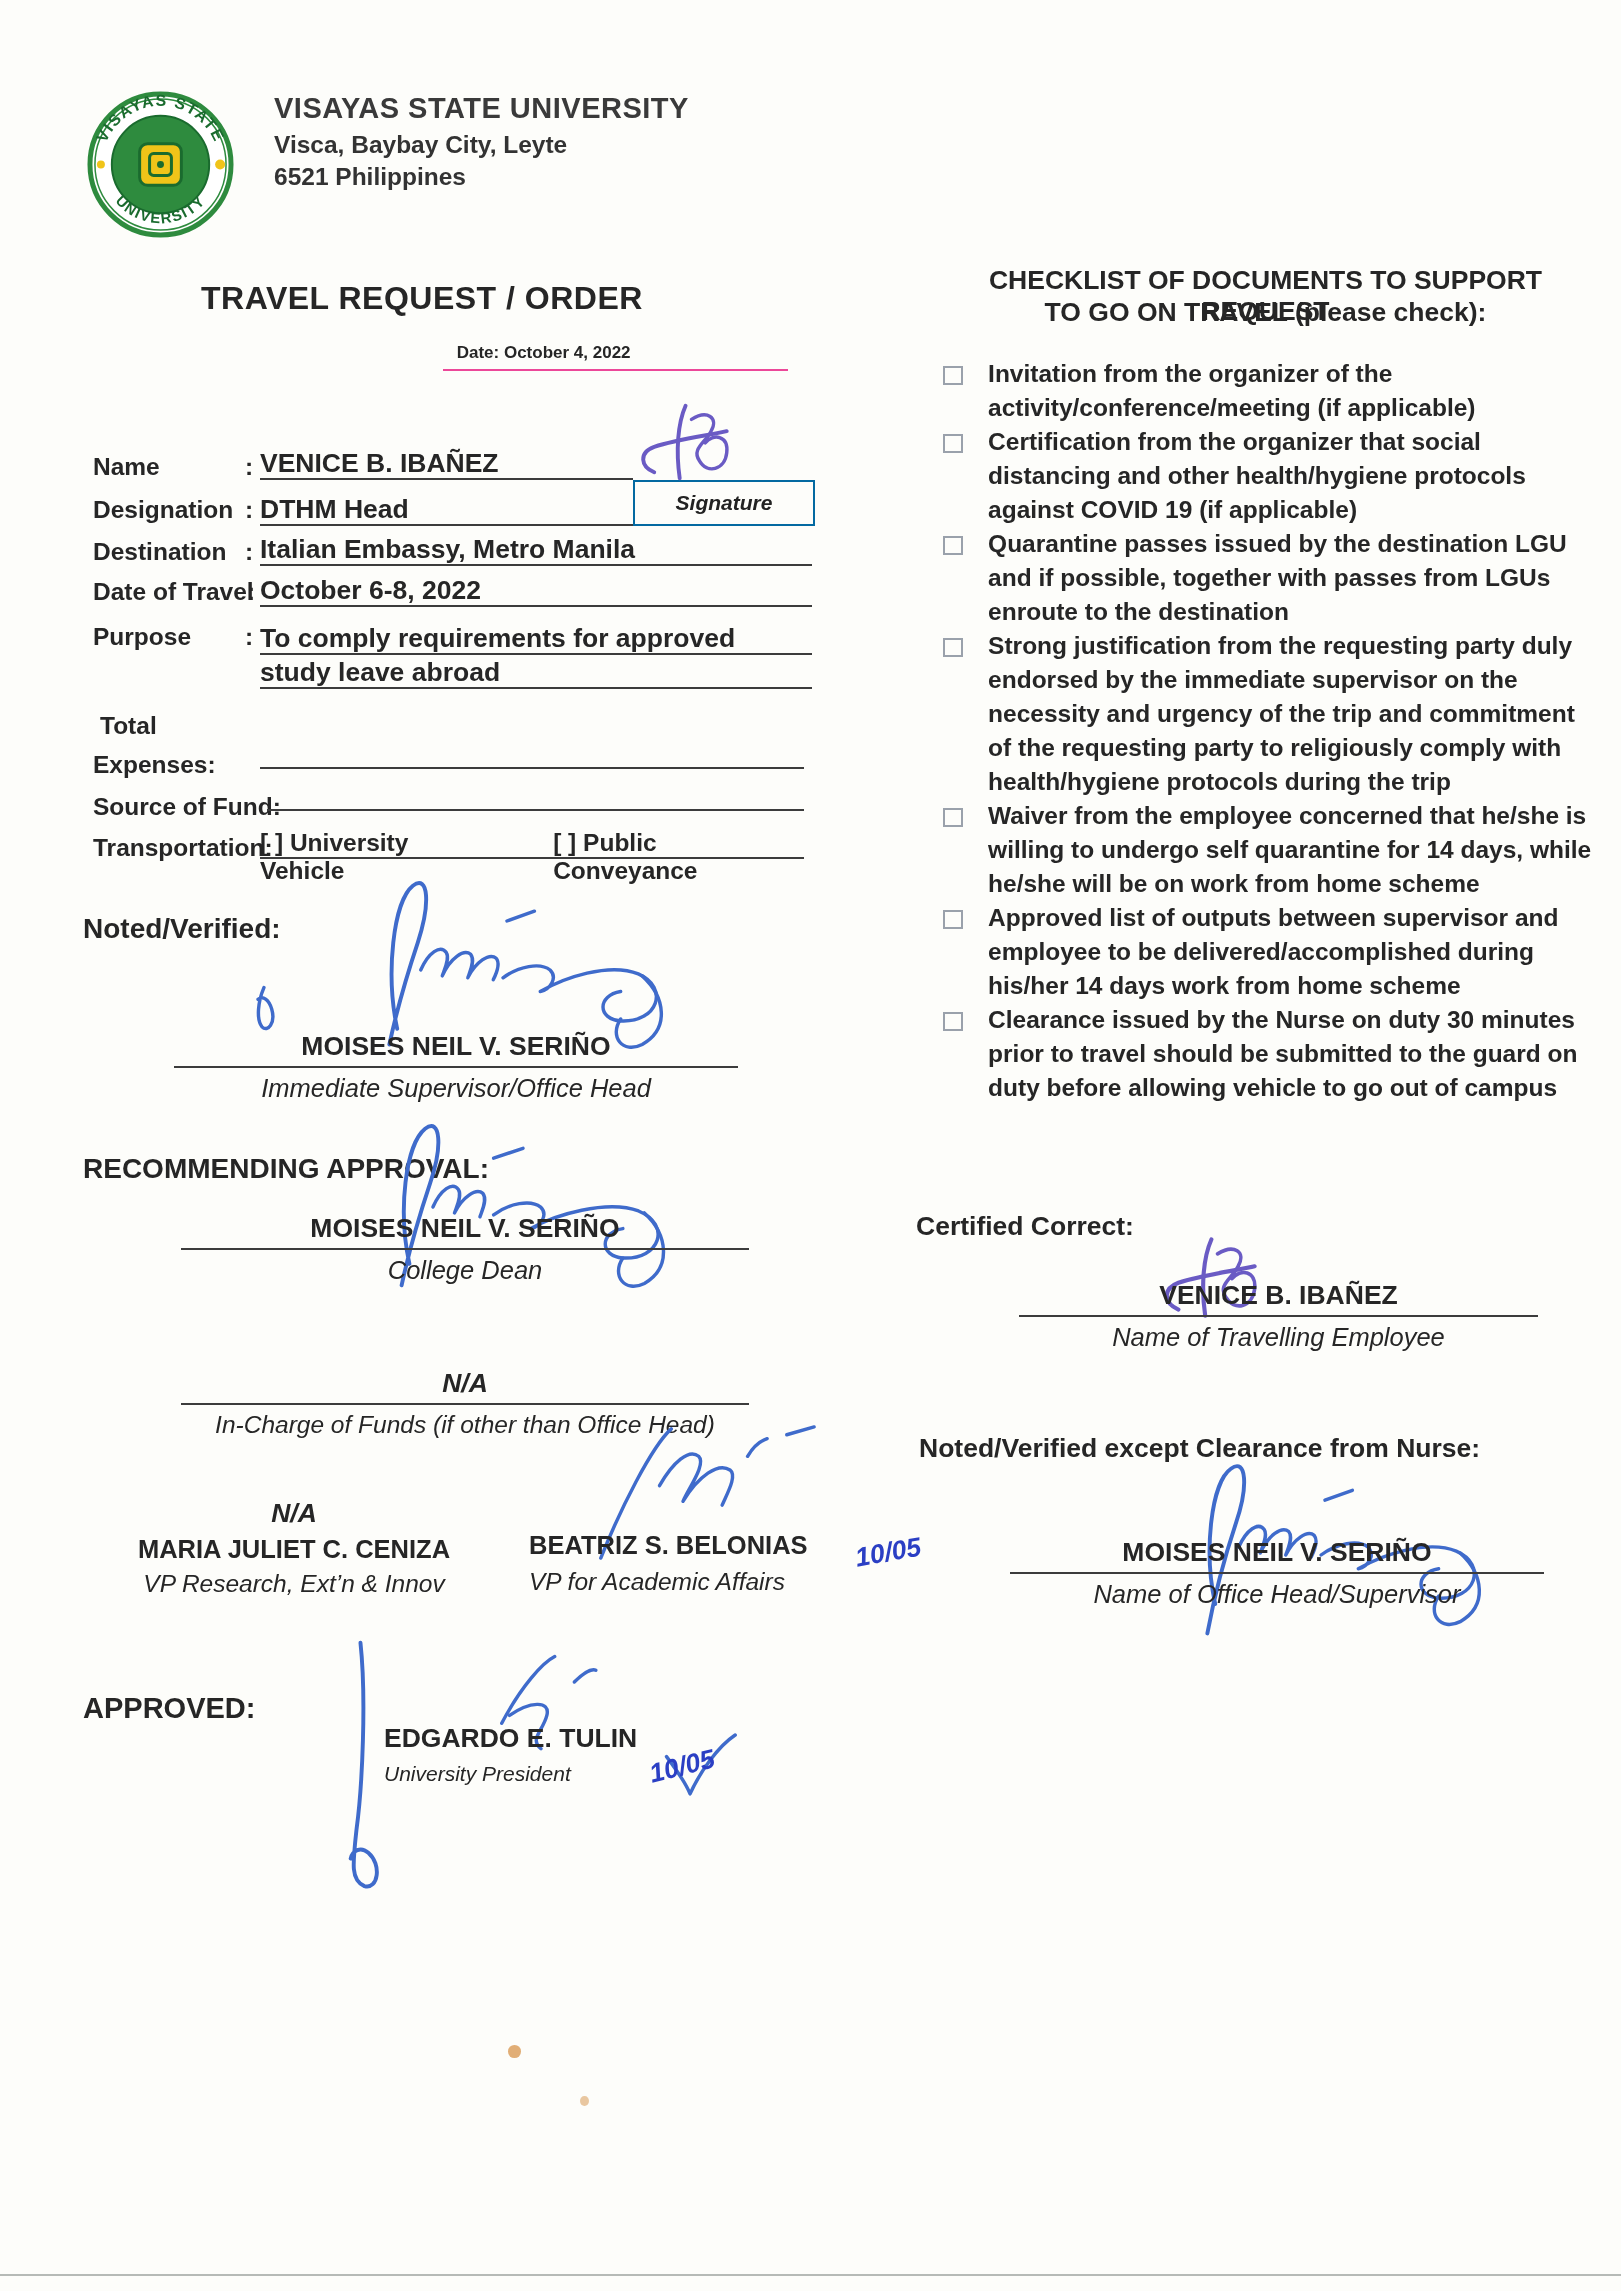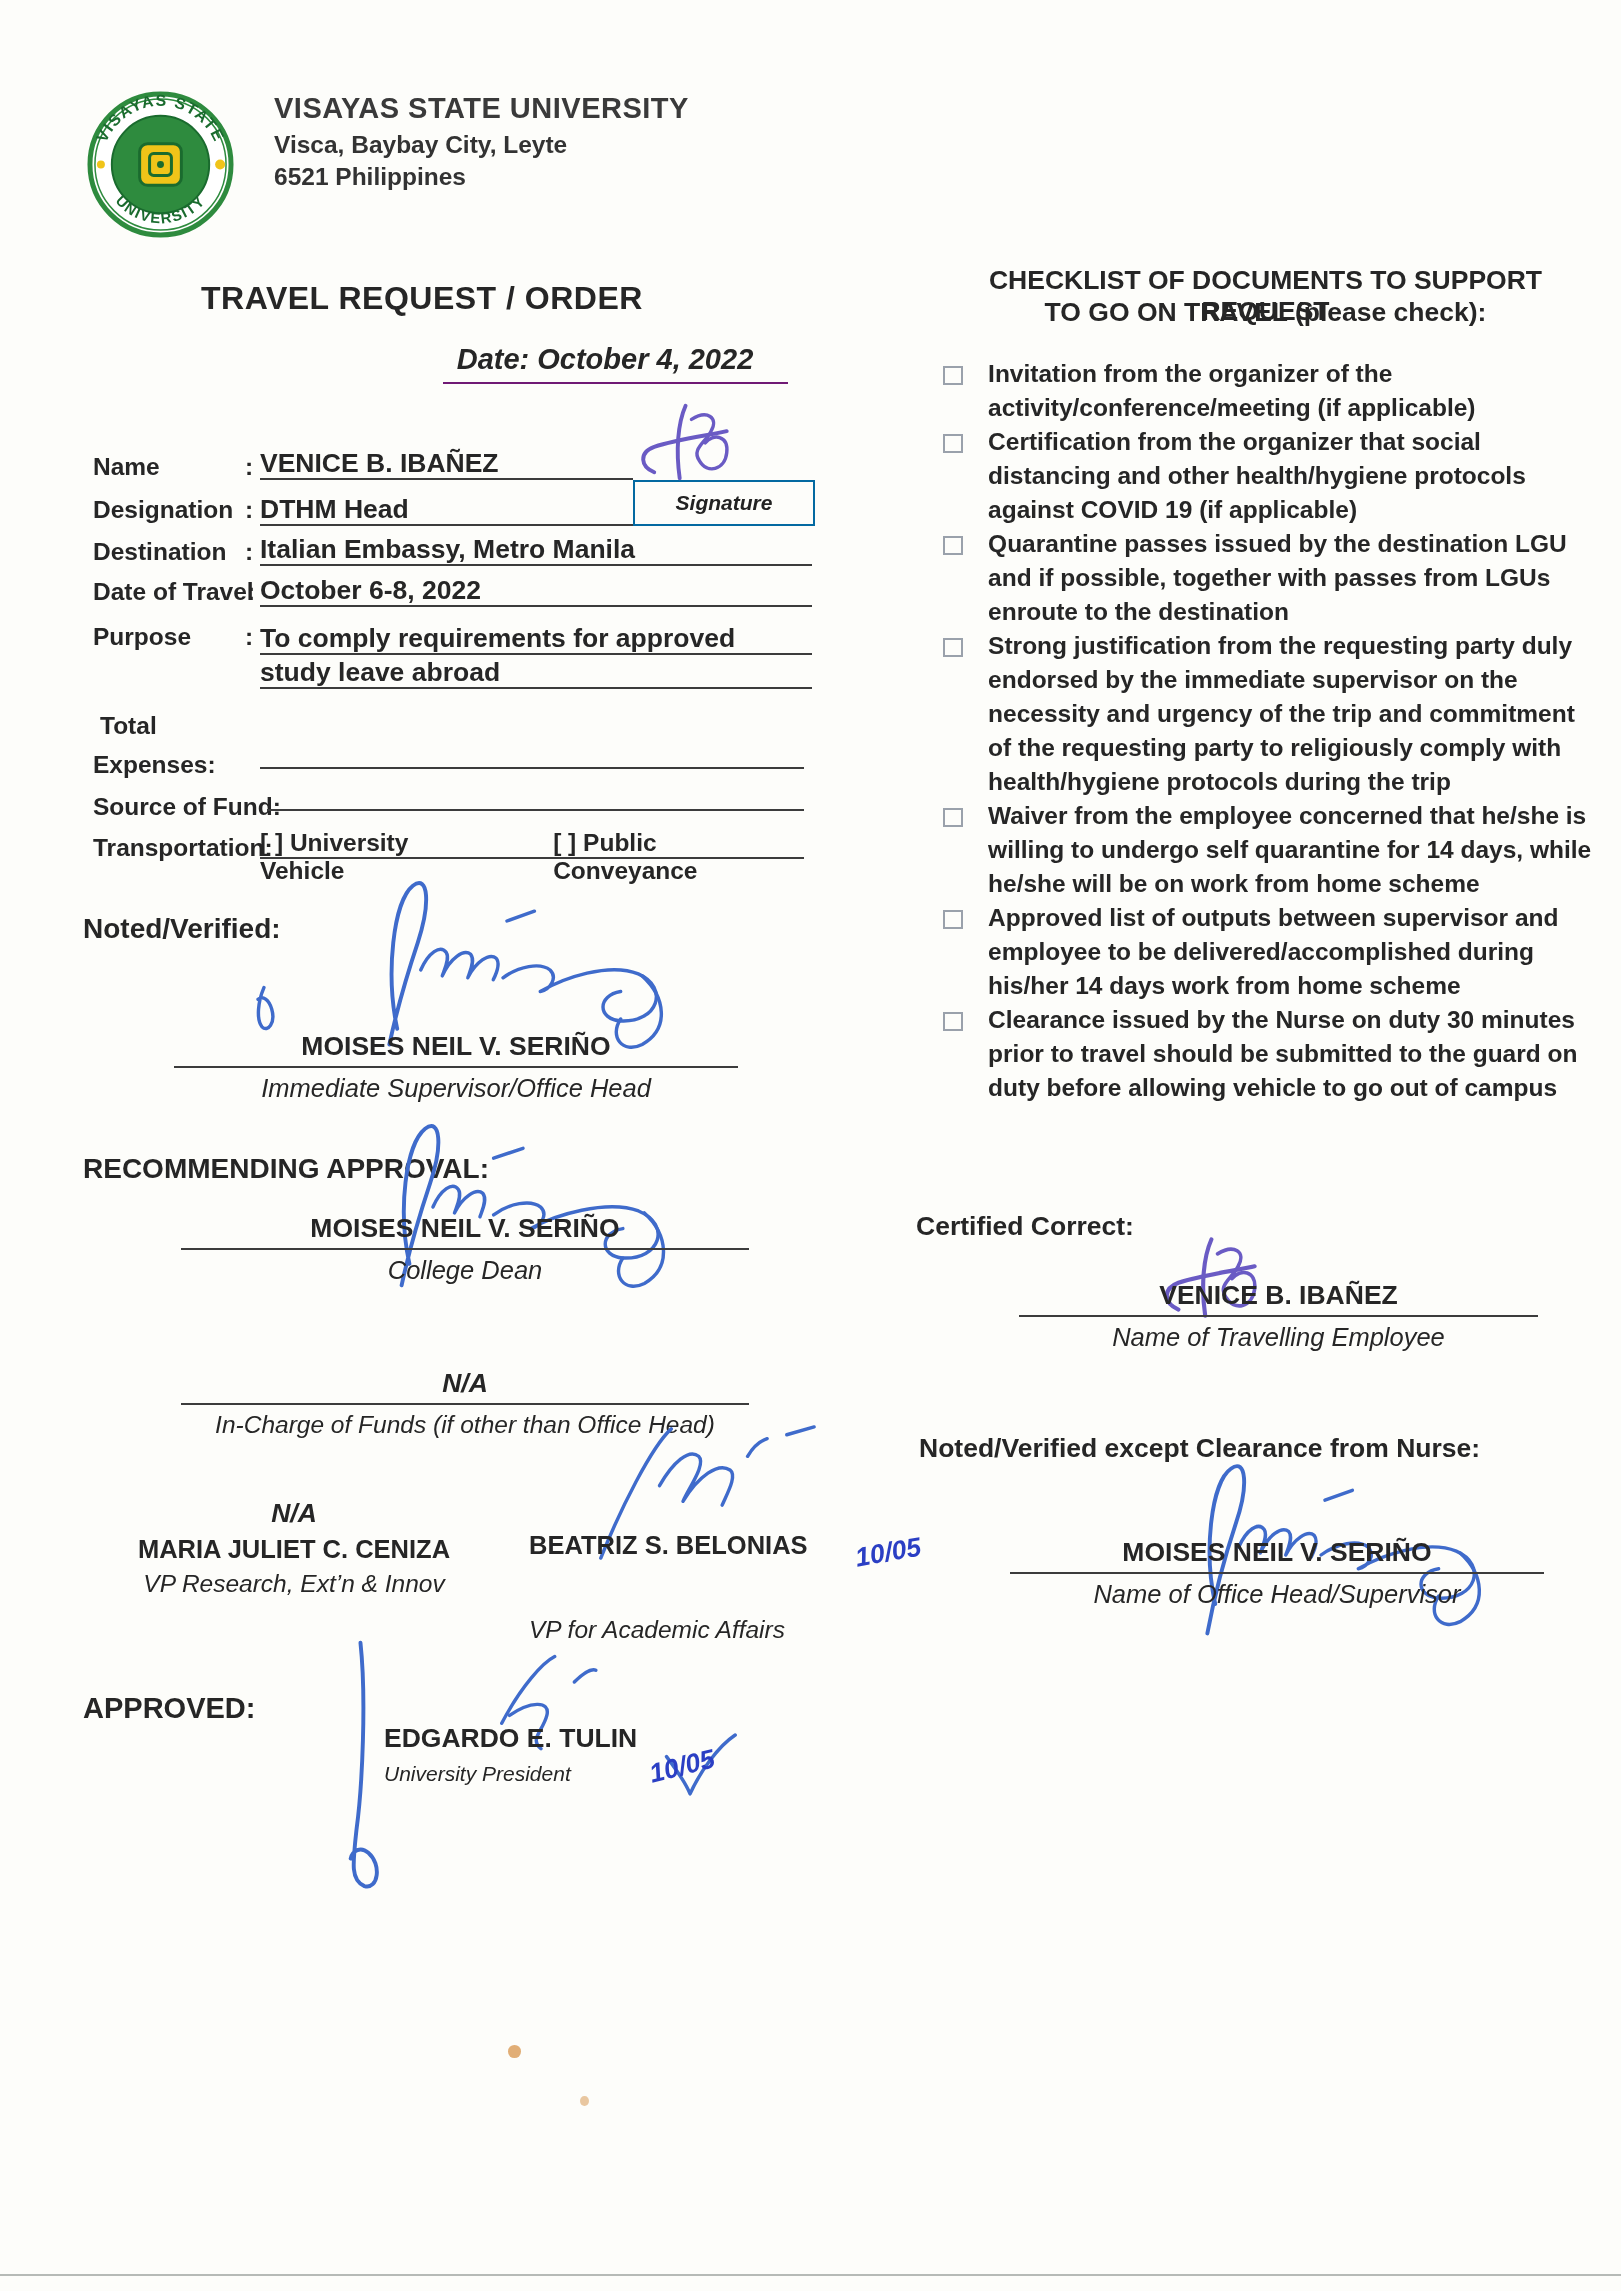--- a/index.html
+++ b/index.html
@@ -17,21 +17,21 @@
   .i { font-style: italic; }
   .ctr { }
   .nw { white-space: nowrap; }
 
   
   .uni-name { font-size: 29px; font-weight: bold; color:#3a3a3a; letter-spacing:0.5px; }
   .uni-addr { font-size: 24.5px; font-weight: bold; color:#333; }
   .doc-title { font-size: 32px; font-weight: bold; letter-spacing:0.5px; }
 
   
-  .date-line { border-bottom: 2px solid #701a75; font-size: 29px; font-weight: bold; padding: 0 0 5.9px 13.7px; font-style: italic; }
+  .date-line { border-bottom: 2px solid #ec4899; font-size: 17px; font-weight: bold; padding: 0 0 5.9px 13.7px; }
 
   
   .f-label { font-size: 24.5px; font-weight: bold; }
   .f-colon { font-size: 24.5px; font-weight: bold; }
   .f-value { font-size: 26.5px; font-weight: bold; border-bottom: 2px solid #3c3c3c; line-height: 32px; }
   .blank-line { border-bottom: 2px solid #3c3c3c; }
   .sig-cell {
     border: 2px solid #0369a1;
     display: flex; align-items: center; justify-content: center;
     font-size: 21px; font-weight: bold; font-style: italic; color:#222;
@@ -191,21 +191,21 @@
 
   <svg class="abs ink" style="left:544px; top:1419px;" width="323" height="147" viewBox="0 0 330 150">
     <path d="M58 142 C78 92 110 28 130 10" stroke="#3f6bcb" stroke-width="3.5"></path>
     <path d="M118 68 C132 44 148 30 158 38 C166 46 148 70 142 84 C158 58 178 44 190 52 C198 58 186 78 182 88" stroke="#3f6bcb" stroke-width="3.5"></path>
     <path d="M208 38 C214 28 222 22 228 20" stroke="#3f6bcb" stroke-width="3.5"></path>
     <path d="M248 16 L276 8" stroke="#3f6bcb" stroke-width="3.5"></path>
   </svg>
 
   <div class="abs" style="left:529px; top:1531px;">
     <div class="sig-name noline nw" style="font-size:25.5px;">BEATRIZ S. BELONIAS</div>
-    <div class="sig-title" style="font-size:24.5px; padding-top:3.9px;margin-top:48px;">VP for Academic Affairs</div>
+    <div class="sig-title" style="font-size:24.5px; padding-top:3.9px;">VP for Academic Affairs</div>
   </div>
   <div class="abs inknote" style="left:855px; top:1537px;">10/05</div>
 
   <div class="abs sec-label" style="left:83px; top:1692px; font-size:29px;">APPROVED:</div>
 
   <svg class="abs ink" style="left:333px; top:1629px;" width="412" height="265" viewBox="0 0 420 270">
     <path d="M28 14 C34 70 30 160 24 204 C20 240 18 256 32 262 C46 266 50 240 36 228 C28 221 20 226 18 234" stroke="#3f6bcb" stroke-width="4"></path>
     <path d="M172 96 C192 58 214 34 226 28" stroke="#3f6bcb" stroke-width="3.5"></path>
     <path d="M180 88 C200 74 222 72 218 88 C214 104 200 112 212 122" stroke="#3f6bcb" stroke-width="3.5"></path>
     <path d="M246 54 C256 44 264 40 268 42" stroke="#3f6bcb" stroke-width="3.5"></path>

